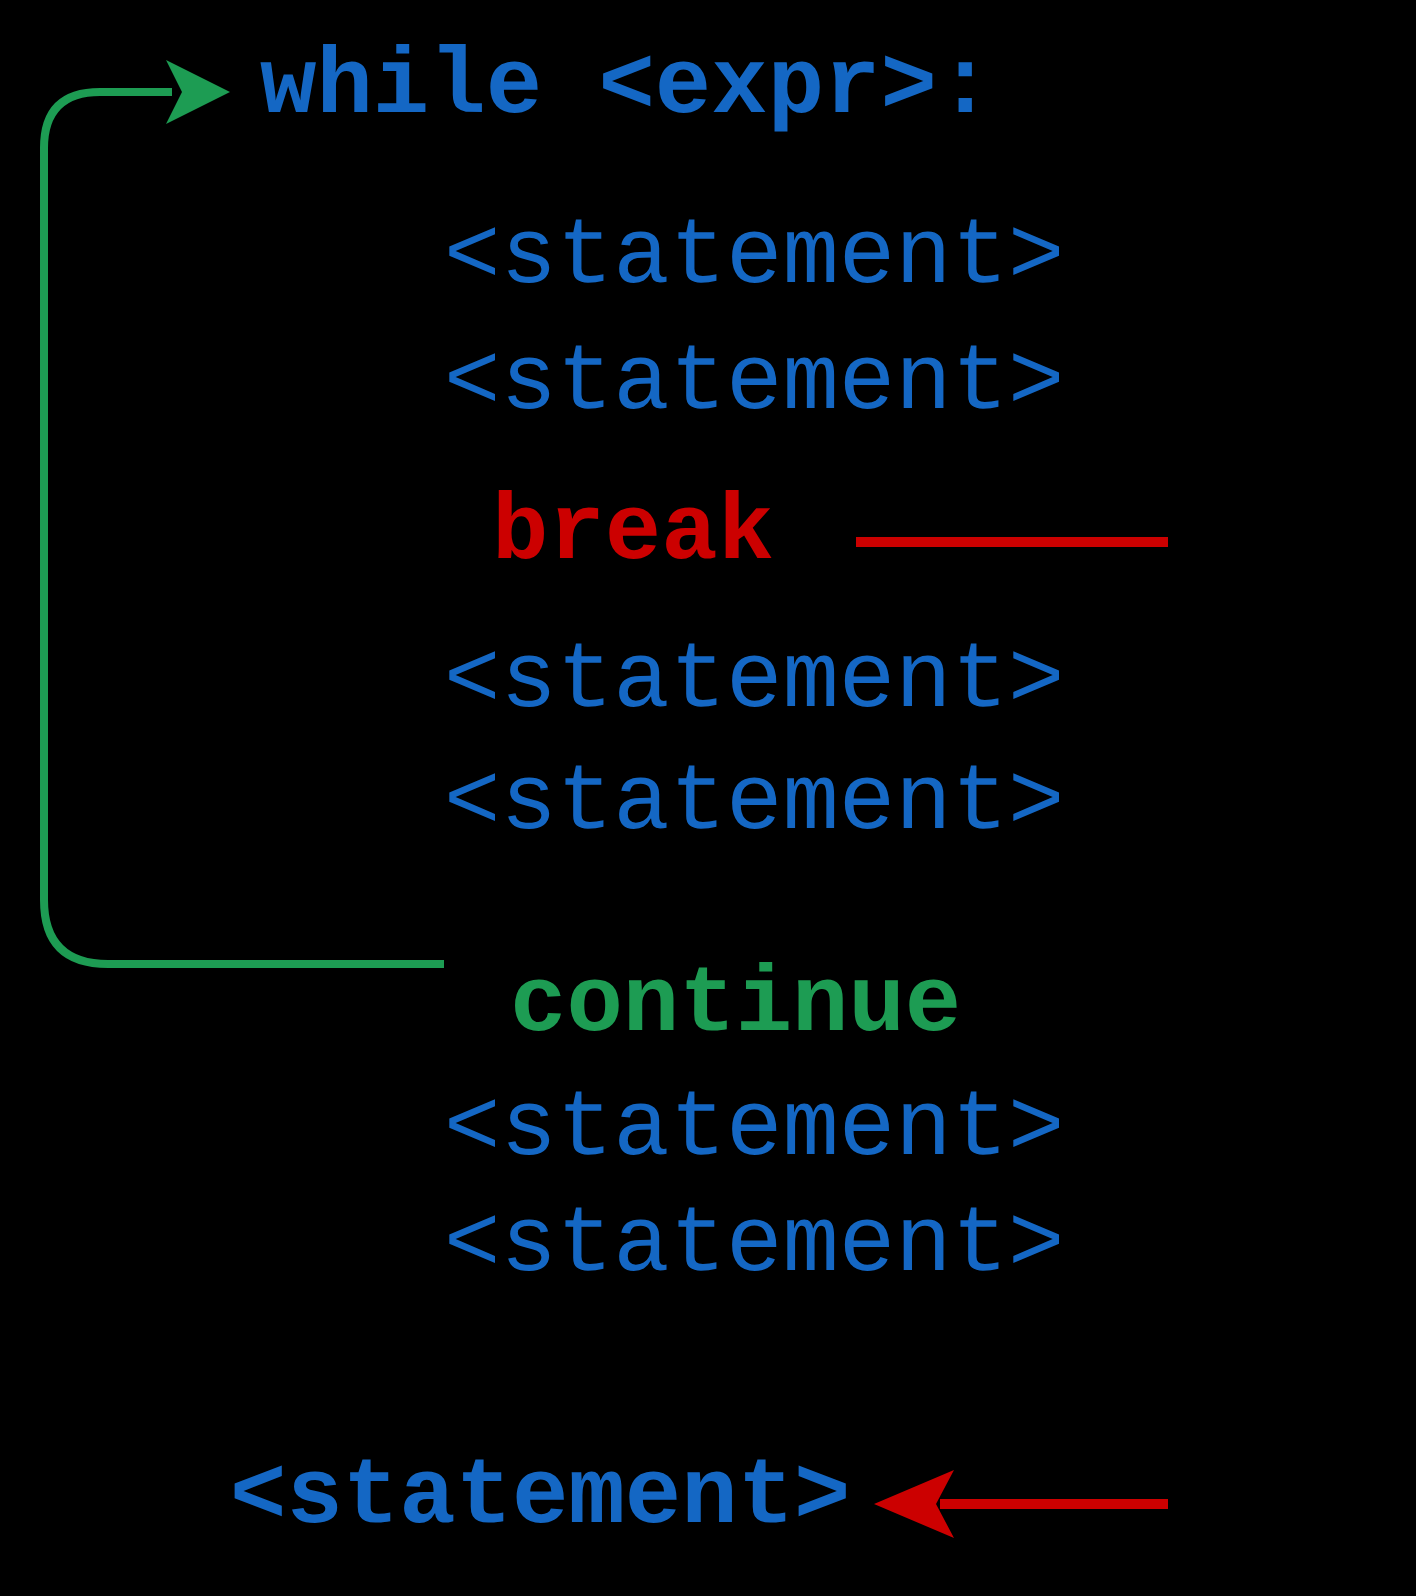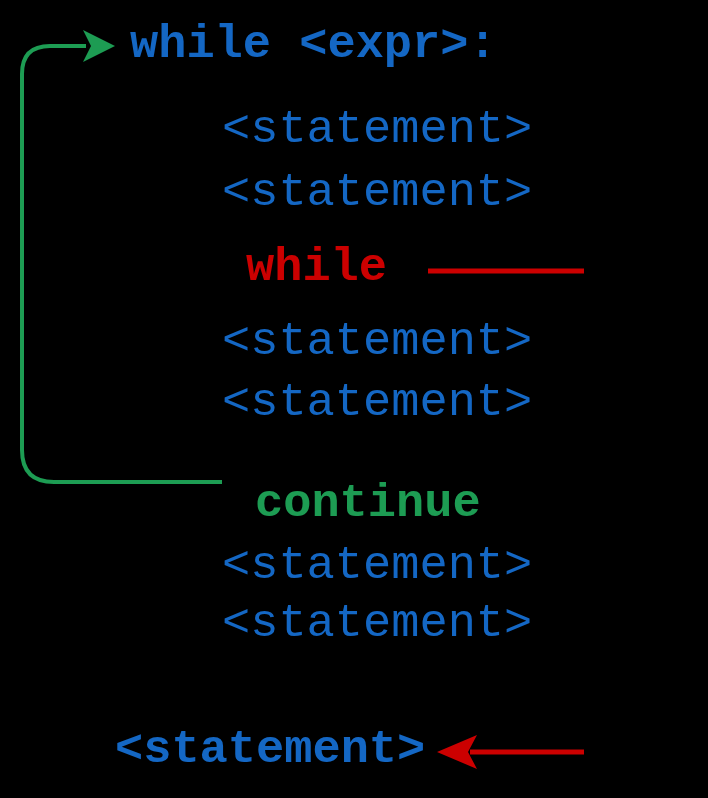--- a/index.html
+++ b/index.html
@@ -52,21 +52,21 @@
       <path class="stroke-red" d="M 428 271 L 650 271 Q 682 271 682 303 L 682 720 Q 682 752 650 752 L 470 752"></path>
       <polygon class="fill-red" points="437,752 477,735 468,752 477,769"></polygon>
     </g>
   </svg>
 
   <div class="code-line bold" style="left:130px; top:21px;">while &lt;expr&gt;:</div>
 
   <div class="code-line" style="left:222px; top:106px;">&lt;statement&gt;</div>
   <div class="code-line" style="left:222px; top:169px;">&lt;statement&gt;</div>
 
-  <div class="code-line bold red" style="left:246px; top:244px;">while</div>
+  <div class="code-line bold red" style="left:246px; top:244px;">break</div>
 
   <div class="code-line" style="left:222px; top:318px;">&lt;statement&gt;</div>
   <div class="code-line" style="left:222px; top:379px;">&lt;statement&gt;</div>
 
   <div class="code-line bold green" style="left:255px; top:480px;">continue</div>
 
   <div class="code-line" style="left:222px; top:542px;">&lt;statement&gt;</div>
   <div class="code-line" style="left:222px; top:600px;">&lt;statement&gt;</div>
 
   <div class="code-line bold" style="left:115px; top:726px;">&lt;statement&gt;</div>

